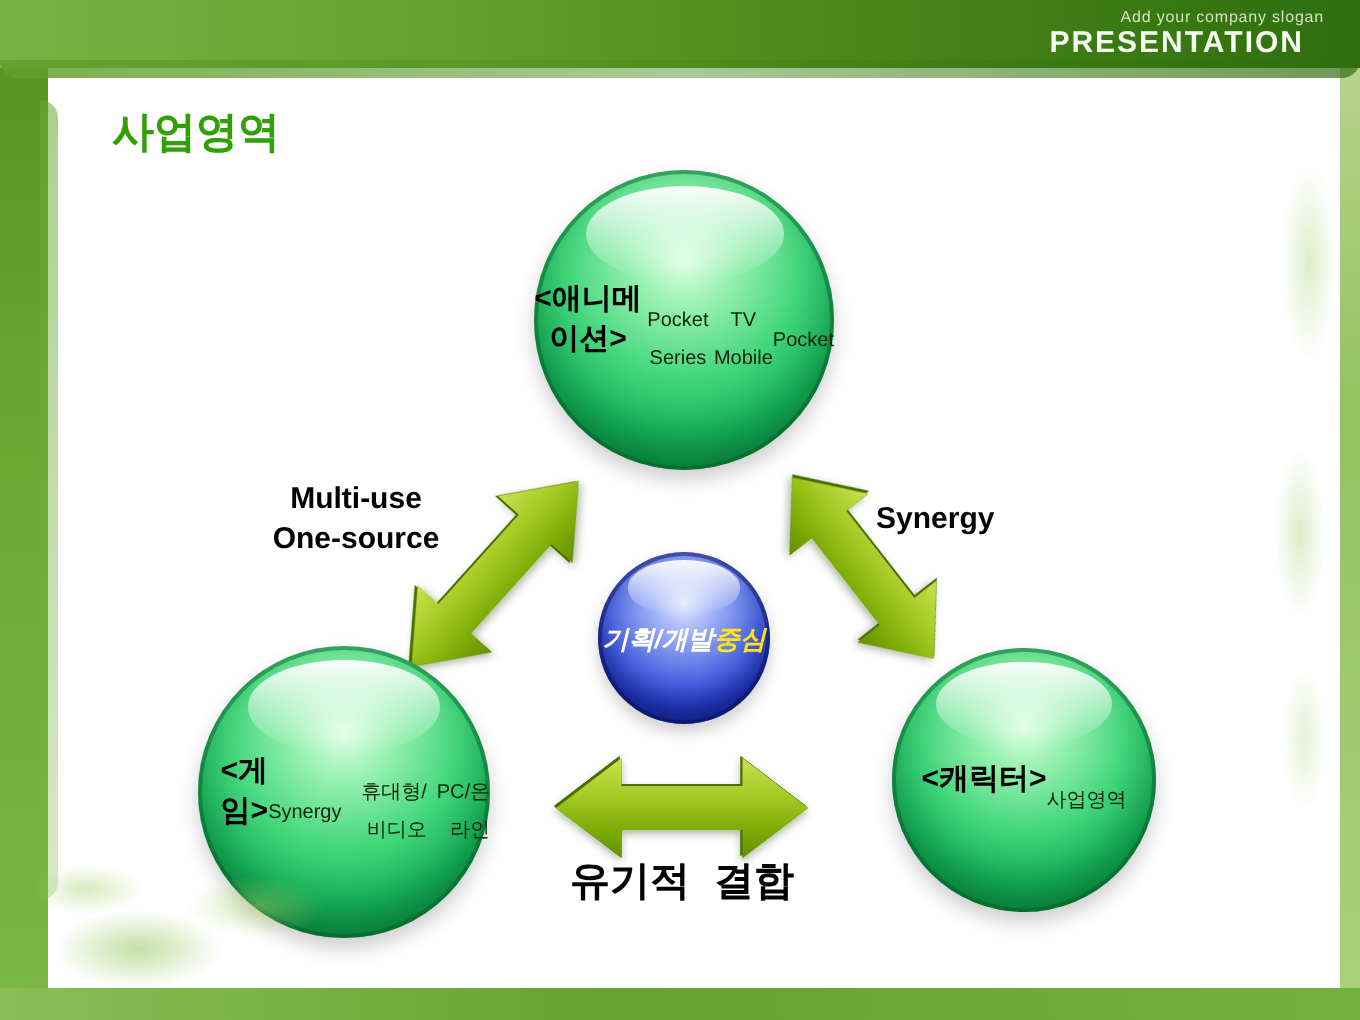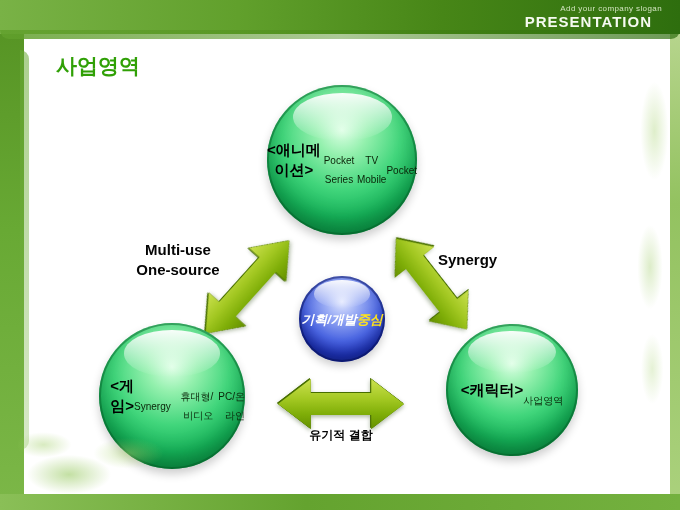--- a/index.html
+++ b/index.html
@@ -63,21 +63,21 @@
   .sphere .line{font-size:10px;color:#0a2408;line-height:19px;position:relative;margin-top:20px;}
   .line-light{color:#f2fbef;}
   .hub-line{font-size:13px;font-weight:bold;line-height:17px;position:relative;font-style:italic;}
   .hub-line1{color:#ffffff;}
   .hub-line2{color:#ffe31a;}
 
   
   .label{position:absolute;font-weight:bold;color:#040404;font-size:15px;z-index:4;}
   .label-one-source{left:114px;top:240px;width:128px;text-align:center;line-height:20px;}
   .label-synergy{left:438px;top:251px;text-align:center;}
-  .label-organic{left:276px;top:427px;width:130px;text-align:center;font-size:12px;}
+  .label-organic{left:276px;top:427px;width:130px;text-align:center;font-size:20px;font-family:Liberation Mono, monospace;}
 </style>
 </head>
 <body>
 
 <div class="slide">
 
   <div class="frame-top">
     <div class="slogan">Add your company slogan</div>
     <div class="brand">PRESENTATION</div>
   </div>

